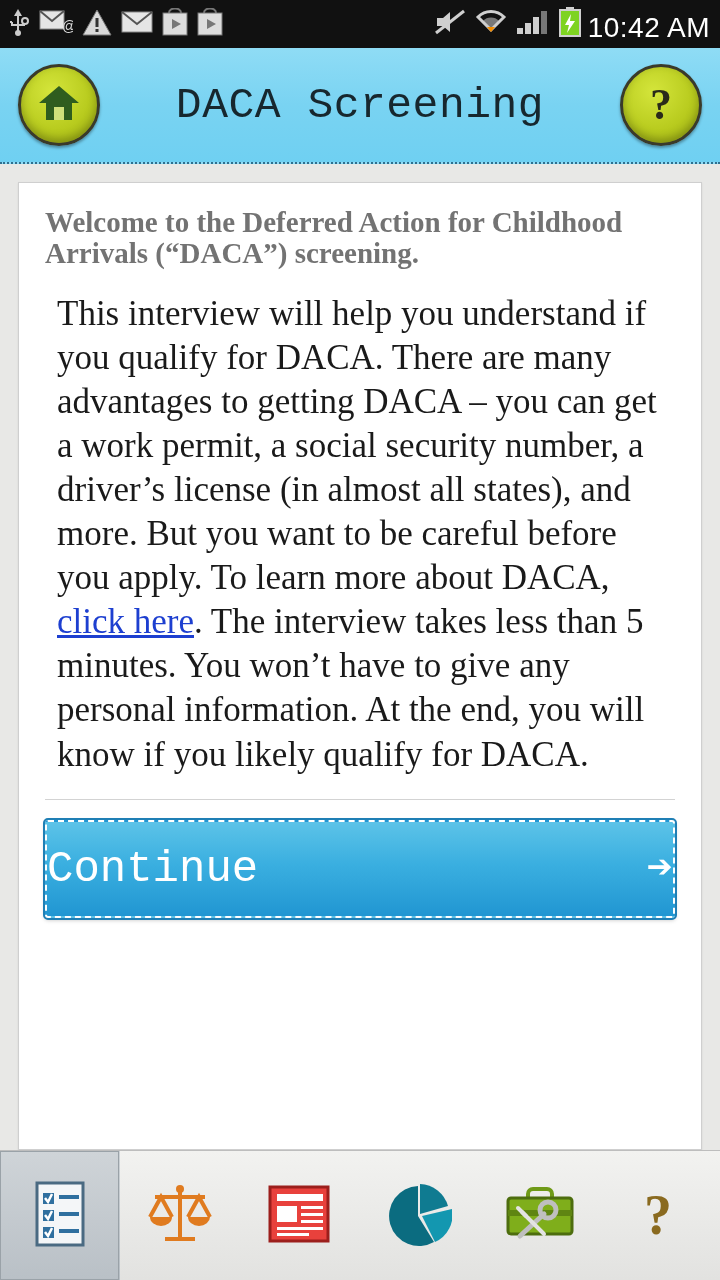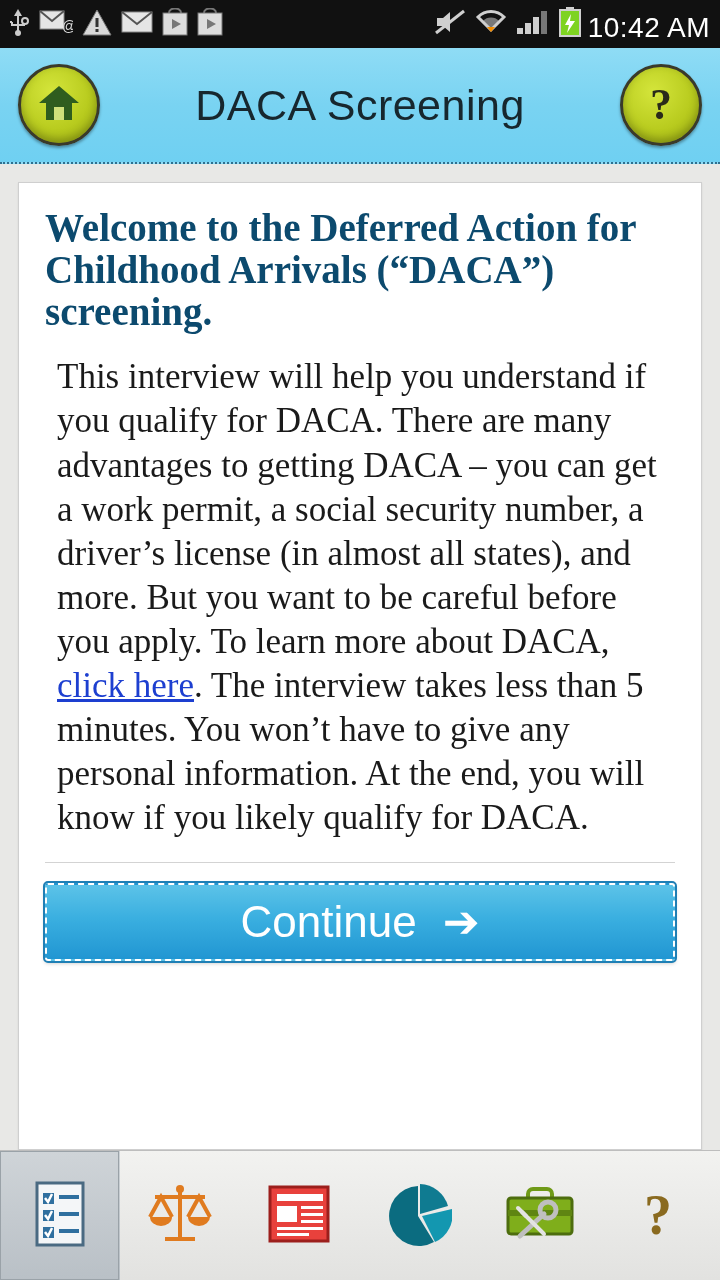--- a/index.html
+++ b/index.html
@@ -71,21 +71,21 @@
     flex: 0 0 auto;
   }
   .round-btn .qmark {
     font-family: "Liberation Serif", serif;
     font-size: 44px;
     font-weight: bold;
     color: #2a2a1a;
     line-height: 1;
   }
   .app-title {
-    font-family: Liberation Sans, sans-serif;
+    font-family: Liberation Mono, monospace;
     font-size: 43px;
     color: #17272e;
     letter-spacing: 0.5px;
     white-space: nowrap;
   }
 
   
   .content-area {
     background: #e8e8e6;
     padding: 18px 18px 0 18px;
@@ -95,23 +95,23 @@
   .card {
     background: #ffffff;
     border: 1px solid #cfcfcf;
     box-shadow: 0 1px 2px rgba(0,0,0,0.08);
     height: 100%;
     box-sizing: border-box;
     padding: 24px 26px 0 26px;
     overflow: hidden;
   }
   .headline {
-    font-size: 39px;
+    font-size: 29px;
     line-height: 1.08;
-    color: #0c4a6e;
+    color: #737373;
     margin: 0 0 22px 0;
     font-family: "Liberation Serif", serif;
   }
   .body-text {
     font-size: 35px;
     line-height: 1.26;
     color: #1a1a1a;
     margin: 12px;
     font-family: "Liberation Serif", serif;
   }
@@ -124,32 +124,32 @@
   .divider {
     border: none;
     border-top: 1px solid #d3d3d3;
     margin: 22px 0 20px 0;
   }
 
   .continue-btn {
     display: block;
     width: 100%;
     box-sizing: border-box;
-    height: 78px;
+    height: 98px;
     background: linear-gradient(180deg, #5cc3e8 0%, #3aafe0 45%, #2196d2 100%);
     border: 2px dashed #ffffff;
     outline: 2px solid #1f7fb5;
     border-radius: 3px;
     color: #ffffff;
-    font-family: Liberation Sans, sans-serif;
+    font-family: Liberation Mono, monospace;
     font-size: 44px;
     cursor: pointer;
     display: flex;
     align-items: center;
-    justify-content: center;
+    justify-content: space-between;
     gap: 26px;
     box-shadow: 0 2px 4px rgba(0,0,0,0.25);
   }
   .continue-btn .arrow {
     display: inline-block;
     line-height: 1;
   }
 
   
   .tabbar {

